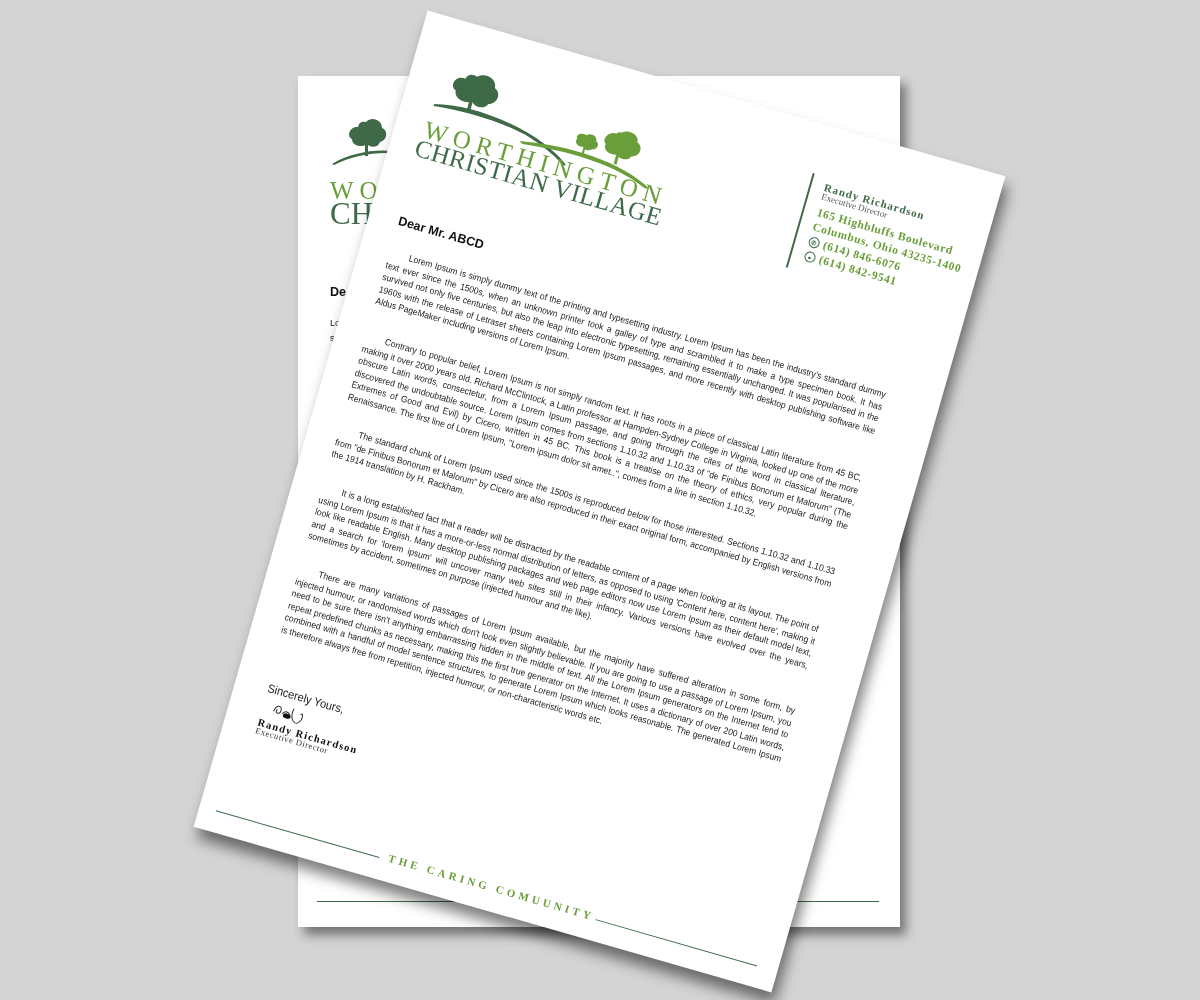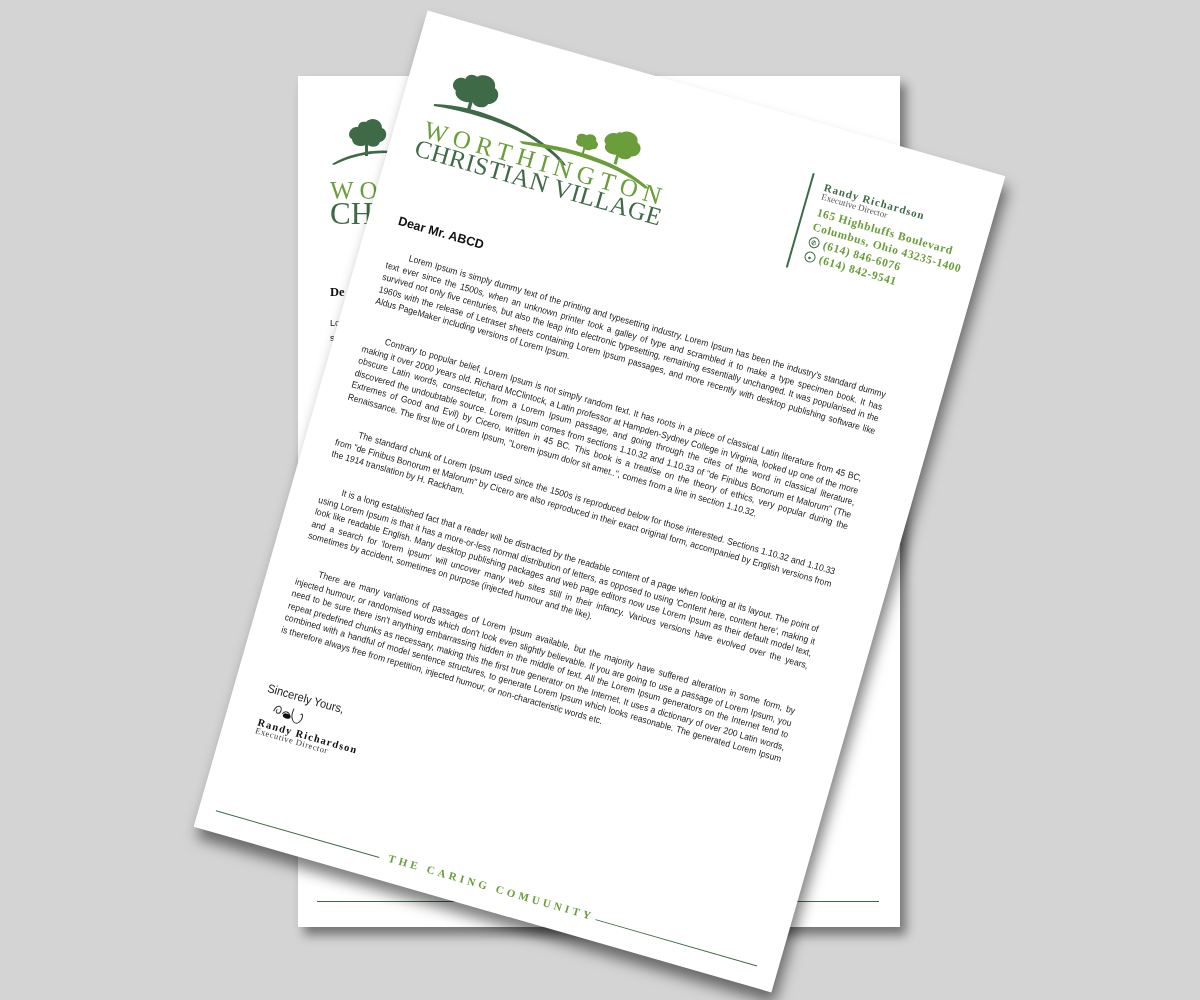--- a/index.html
+++ b/index.html
@@ -68,21 +68,21 @@
     font-family: "Liberation Serif", serif; color: #333; font-size: 8.5px;
     letter-spacing: 0.6px; white-space: nowrap; margin-top: -2px;
   }
   .footer-rule { height: 1px; background: #3f6a47; }
   .footer-text {
     font-family: "Liberation Serif", serif; font-weight: bold; color: #6a9e3a;
     font-size: 11px; letter-spacing: 3.5px; white-space: nowrap;
   }
   .back-word-1 { font-family: "Liberation Serif", serif; color: #6a9e3a; font-size: 25px; letter-spacing: 6px; line-height: 1; white-space: nowrap; }
   .back-word-2 { font-family: "Liberation Serif", serif; color: #3f6a47; font-size: 31px; line-height: 1; white-space: nowrap; }
-  .back-dear { font-weight: bold; font-size: 12.5px; color: #111; white-space: nowrap; font-family: Liberation Serif, serif; }
+  .back-dear { font-weight: bold; font-size: 12.5px; color: #111; white-space: nowrap; }
   .back-text { font-size: 9.2px; color: #222; line-height: 15px; white-space: nowrap; }
 </style>
 </head>
 <body>
 
 <div class="paper back">
   <svg class="abs" style="left:34px; top:40px;" width="70" height="50" viewBox="0 0 70 50">
     <path d="M34 6 C40 0 50 4 50 12 C56 14 56 24 48 26 C46 32 38 32 35 28 C30 32 20 30 20 23 C14 20 18 10 26 11 C27 6 30 5 34 6 Z" fill="#3f6a47"></path>
     <rect x="33" y="26" width="3" height="14" fill="#3f6a47"></rect>
     <path d="M0 48 C20 36 45 32 70 36 L70 38 C46 35 22 39 2 49 Z" fill="#3f6a47"></path>

